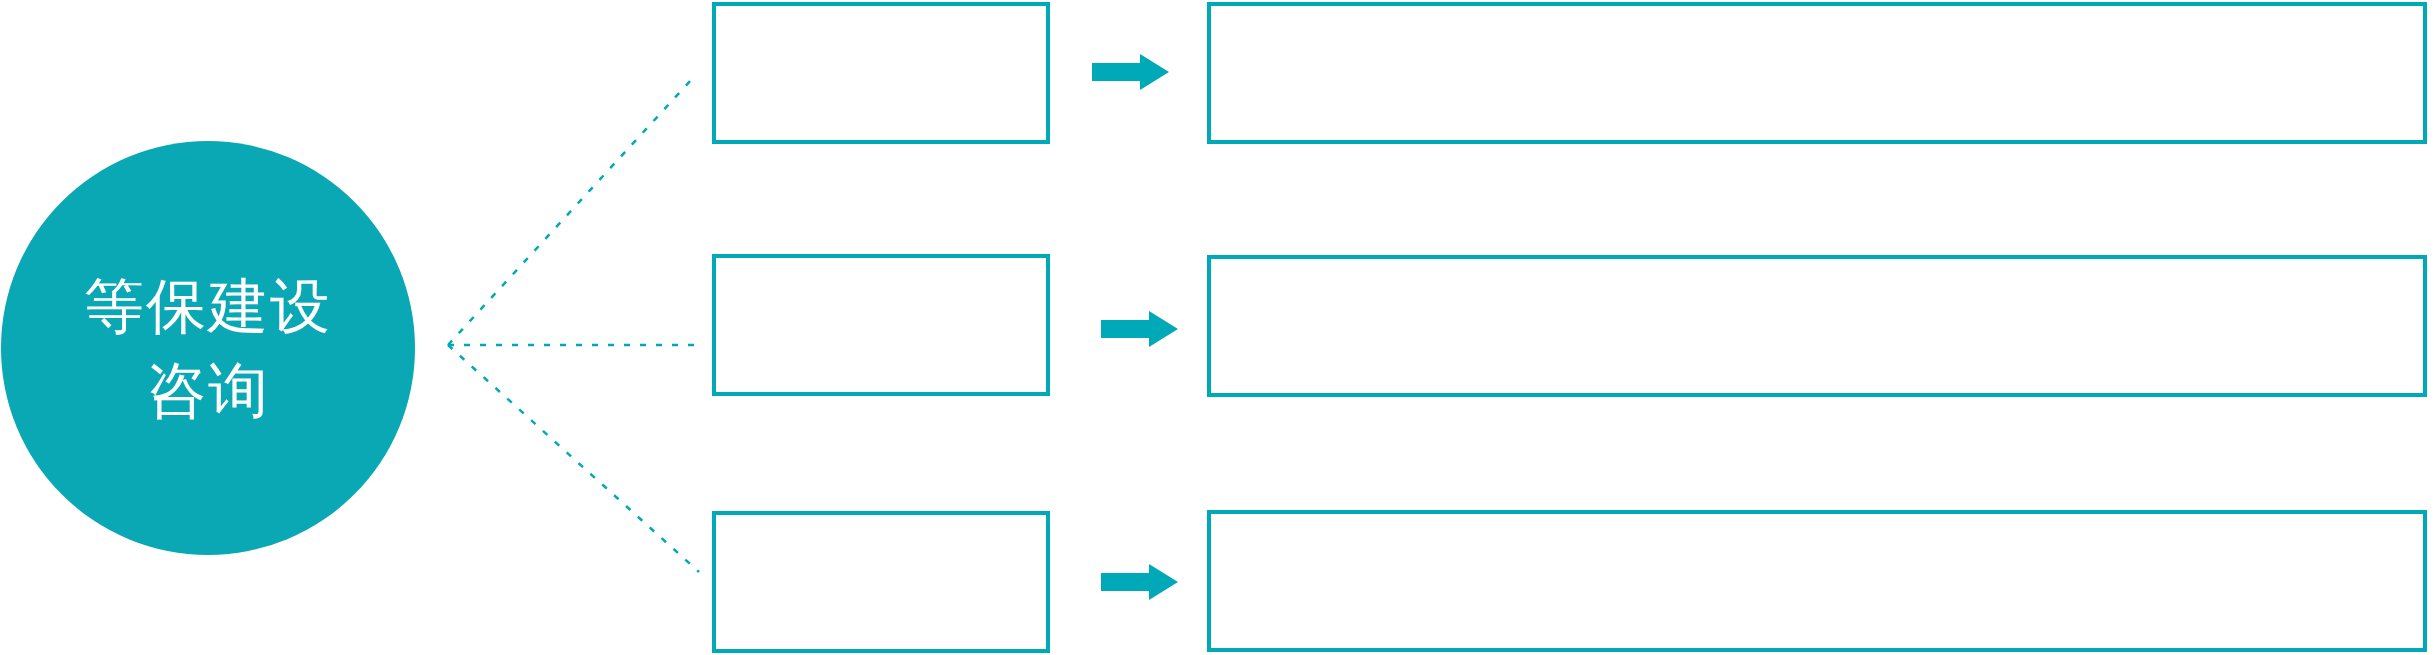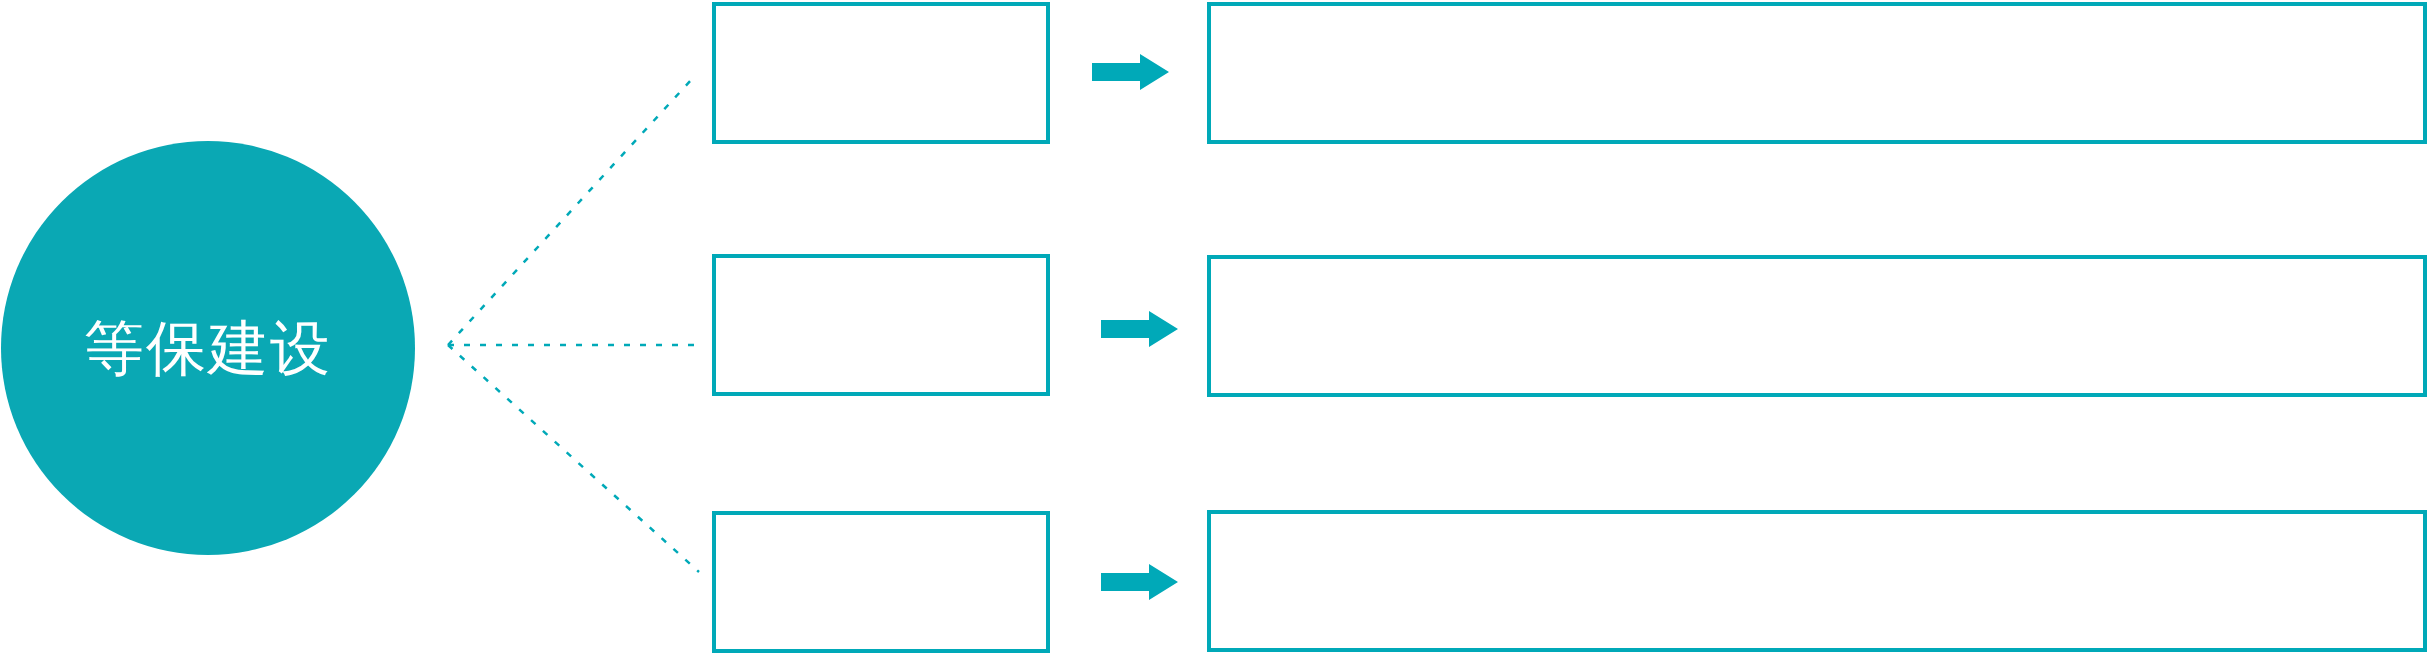--- a/index.html
+++ b/index.html
@@ -98,20 +98,21 @@
 <div class="canvas">
 
   <svg class="connectors" viewBox="0 0 2434 655" xmlns="http://www.w3.org/2000/svg">
     <line x1="448" y1="345" x2="692" y2="79"></line>
     <line x1="448" y1="345" x2="702" y2="345"></line>
     <line x1="448" y1="345" x2="699" y2="572"></line>
   </svg>
 
   <div class="topic-circle">
     <span>等保建设</span>
+    <span>咨询</span>
   </div>
 
   <div class="box small-box r1">
     <span class="box-label"></span>
   </div>
   <div class="arrow r1">
     <svg viewBox="0 0 78 38" xmlns="http://www.w3.org/2000/svg">
       <polygon points="0,10 48,10 48,1 77,19 48,37 48,28 0,28"></polygon>
     </svg>
   </div>

